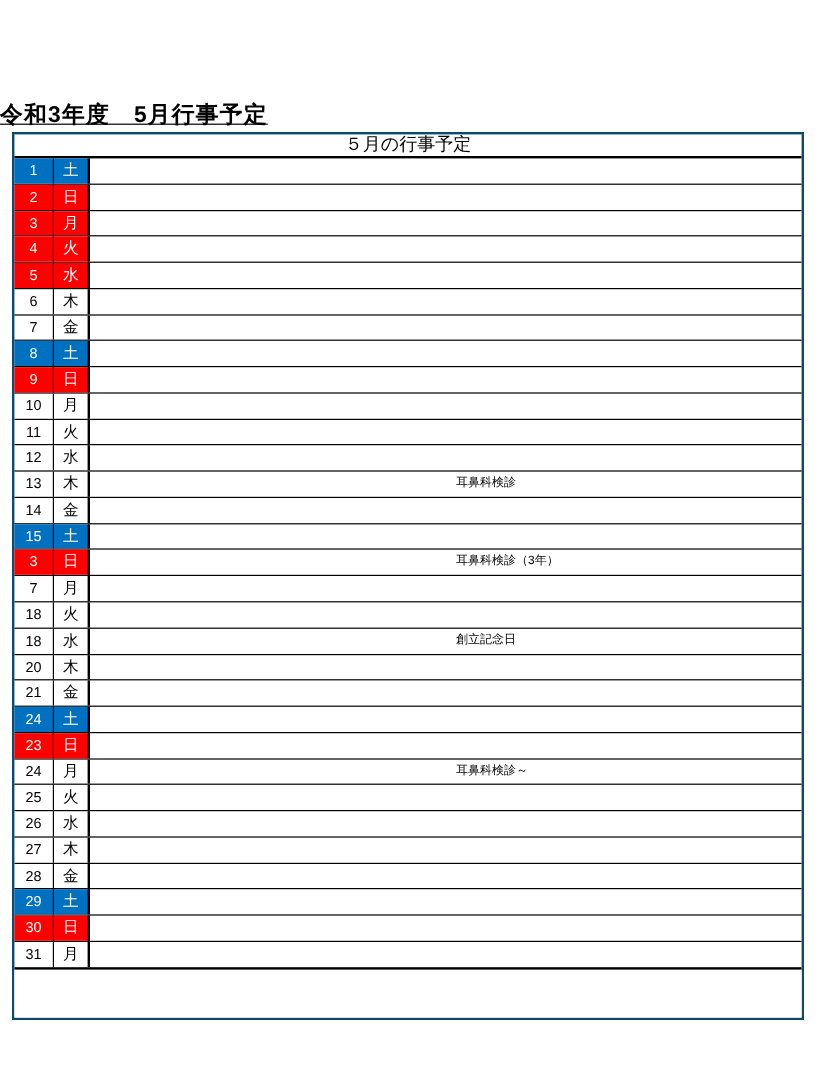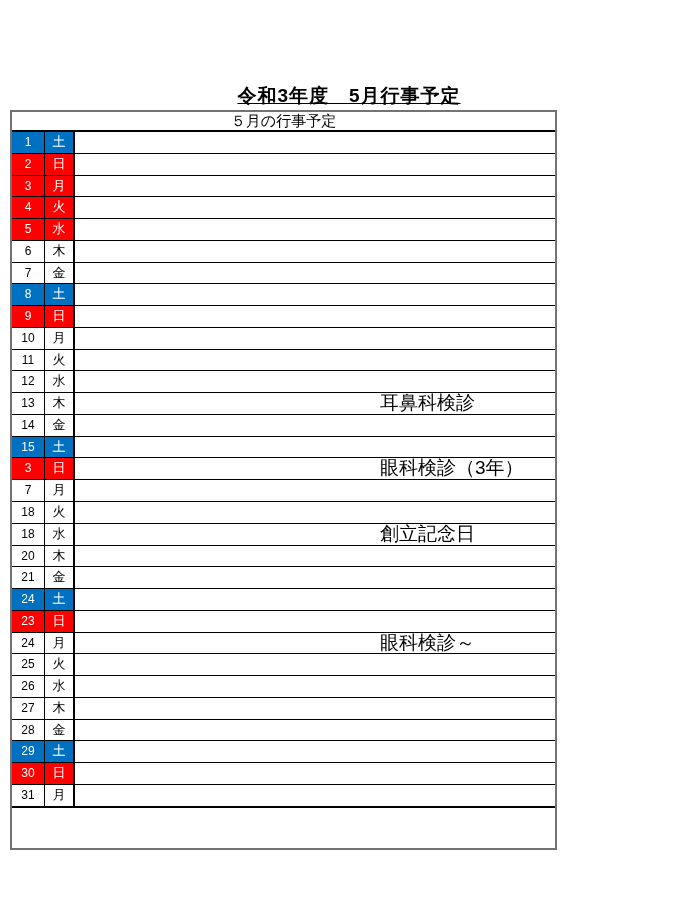--- a/index.html
+++ b/index.html
@@ -6,31 +6,30 @@
   body {
     width: 698px; height: 903px;
     background: #ffffff;
     font-family: "Liberation Sans", "DejaVu Sans", sans-serif;
     color: #000;
   }
   .page { position: relative; width: 698px; height: 903px; overflow: hidden; }
 
   .title {
     position: absolute; top: 83px; left: 0; width: 100%;
-    text-align: center;
     font-size: 19px; font-weight: bold;
     text-decoration: underline;
     letter-spacing: 1px;
   }
 
   .cal-table {
     position: absolute; left: 10px; top: 110px;
-    width: 547px;
+    width: 660px;
     box-sizing: border-box;
-    border: 2px solid #737373;
+    border: 2px solid #0c4a6e;
     background: #fff;
   }
 
   .cal-header {
     height: 18px; line-height: 18px;
     text-align: center;
     font-size: 15px;
     border-bottom: 2px solid #000;
   }
 
@@ -41,21 +40,21 @@
   .date {
     width: 33px; border-right: 1px solid #000;
     text-align: center; font-size: 12px; line-height: 20.77px;
   }
   .day {
     width: 30px; border-right: 2px solid #000;
     text-align: center; font-size: 13px; line-height: 20.77px;
   }
   .event {
     flex: 1; position: relative;
-    font-size: 19px; line-height: 20.77px;
+    font-size: 10px; line-height: 20.77px;
     padding-left: 6px;
     white-space: pre;
   }
   .ev-left { display: inline-block; }
   .ev-right { position: absolute; left: 305px; top: 0; white-space: pre; }
 
   .row-sat .date, .row-sat .day { background: var(--sat-bg, #0070C0); color: #fff; }
   .row-sun .date, .row-sun .day { background: var(--sun-bg, #FF0000); color: #fff; }
 
   .cal-footer {
@@ -209,21 +208,21 @@
       <span class="ev-left"></span>
       <span class="ev-right"></span>
     </div>
   </div>
 
   <div class="cal-row row-sun">
     <div class="cell date">3</div>
     <div class="cell day">日</div>
     <div class="cell event">
       <span class="ev-left"></span>
-      <span class="ev-right">眼科検診（3年）</span>
+      <span class="ev-right">耳鼻科検診（3年）</span>
     </div>
   </div>
 
   <div class="cal-row row-wk">
     <div class="cell date">7</div>
     <div class="cell day">月</div>
     <div class="cell event">
       <span class="ev-left"></span>
       <span class="ev-right"></span>
     </div>
@@ -281,21 +280,21 @@
       <span class="ev-left"></span>
       <span class="ev-right"></span>
     </div>
   </div>
 
   <div class="cal-row row-wk">
     <div class="cell date">24</div>
     <div class="cell day">月</div>
     <div class="cell event">
       
-      <span class="ev-right">眼科検診～</span>
+      <span class="ev-right">耳鼻科検診～</span>
     </div>
   </div>
 
   <div class="cal-row row-wk">
     <div class="cell date">25</div>
     <div class="cell day">火</div>
     <div class="cell event">
       
       <span class="ev-right"></span>
     </div>

